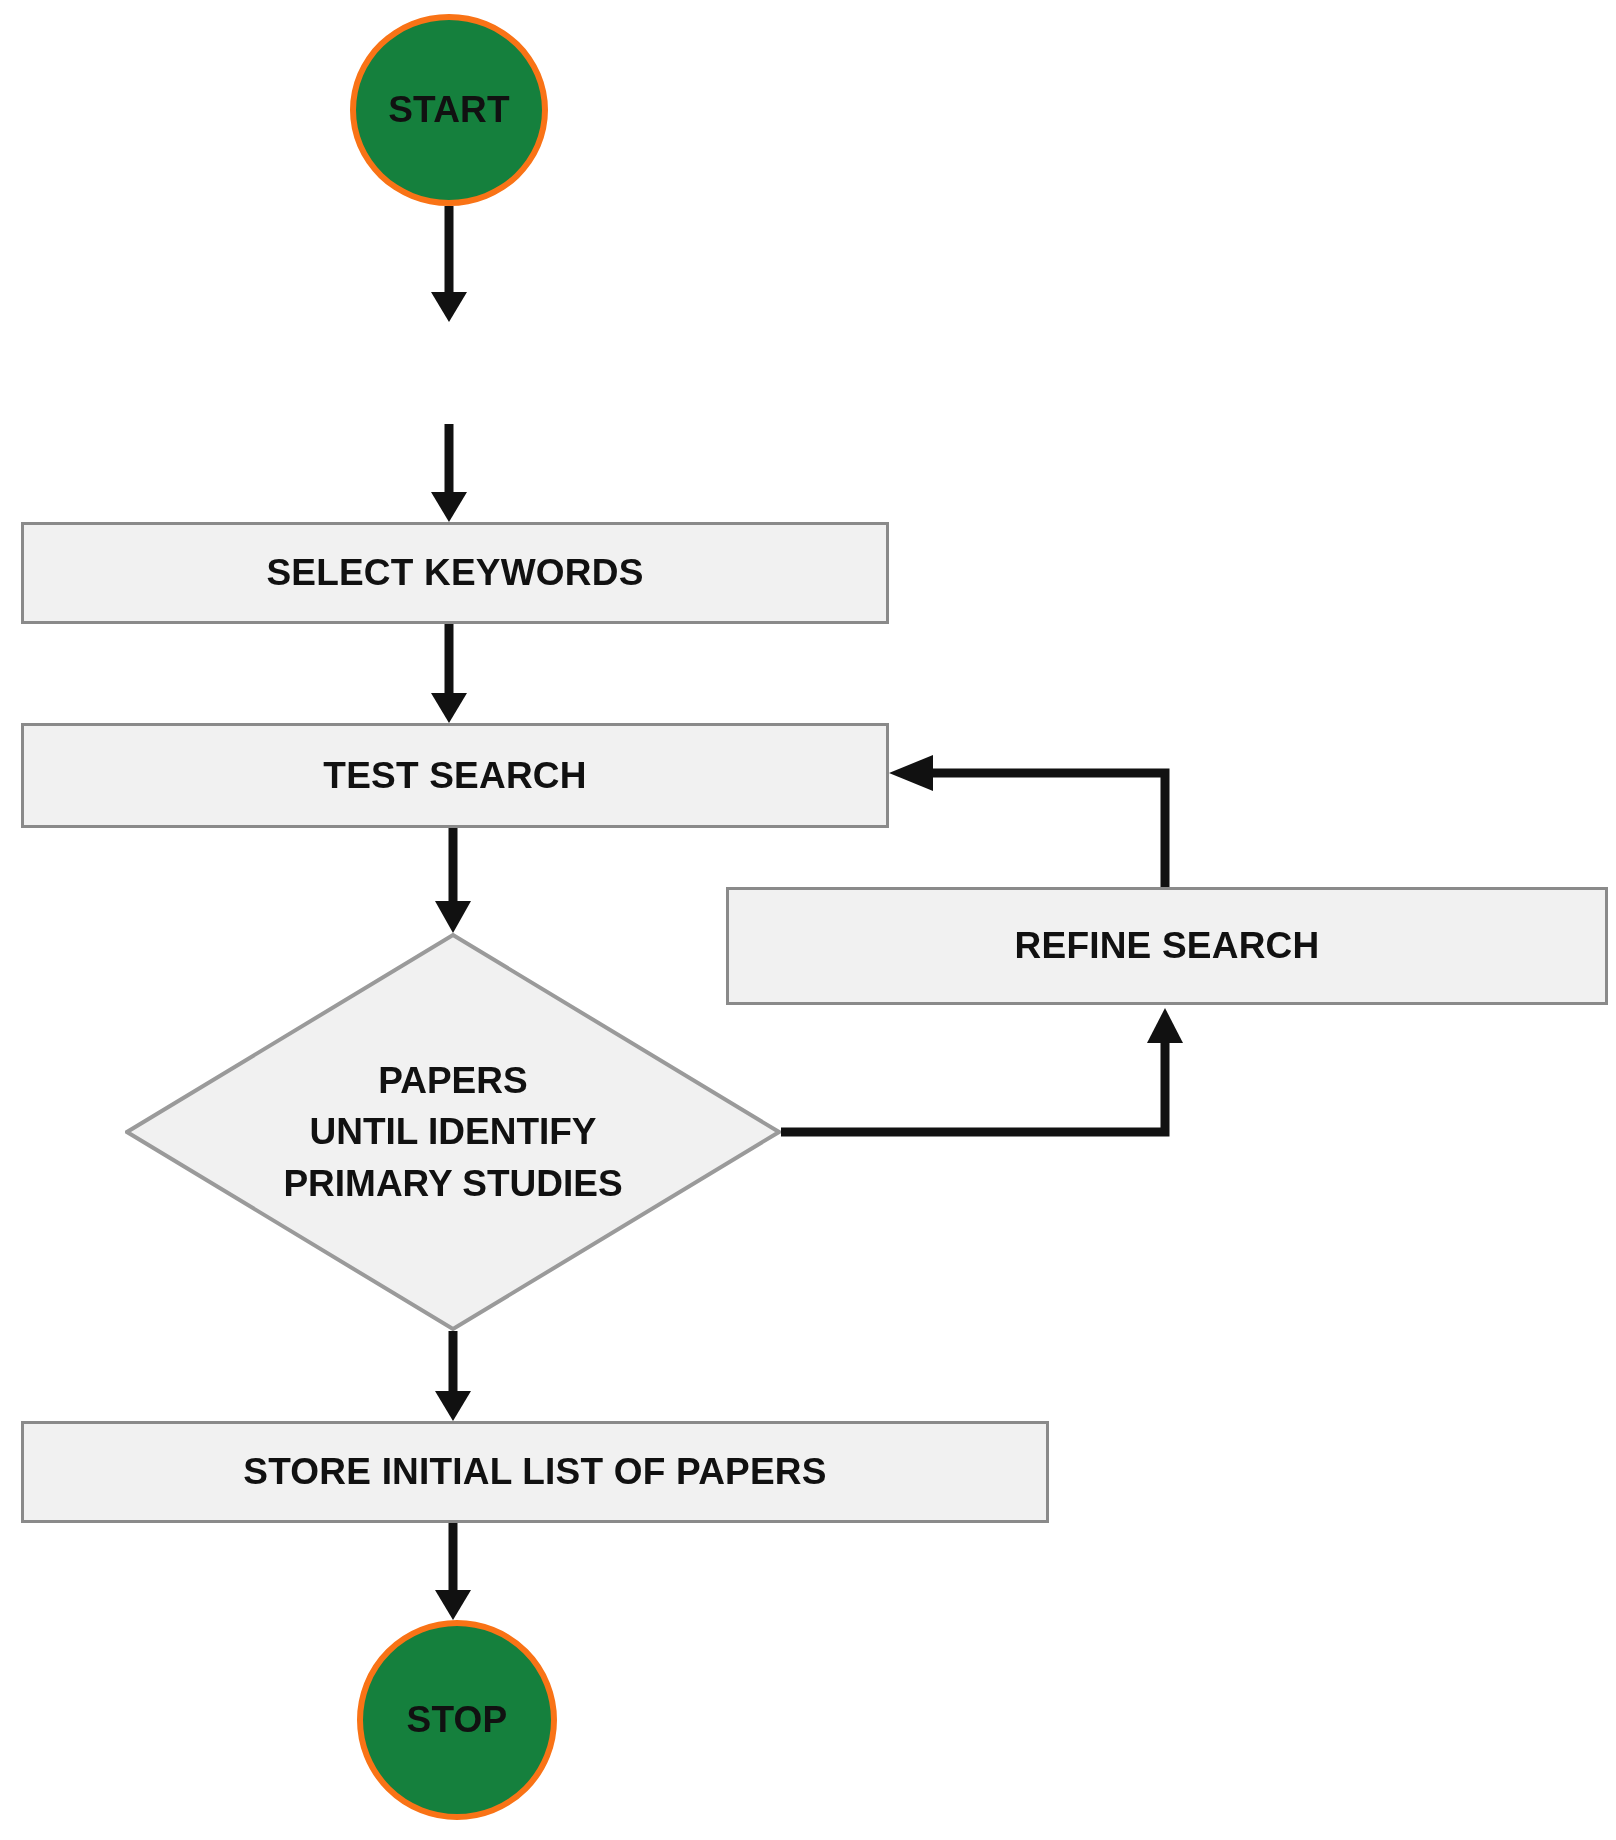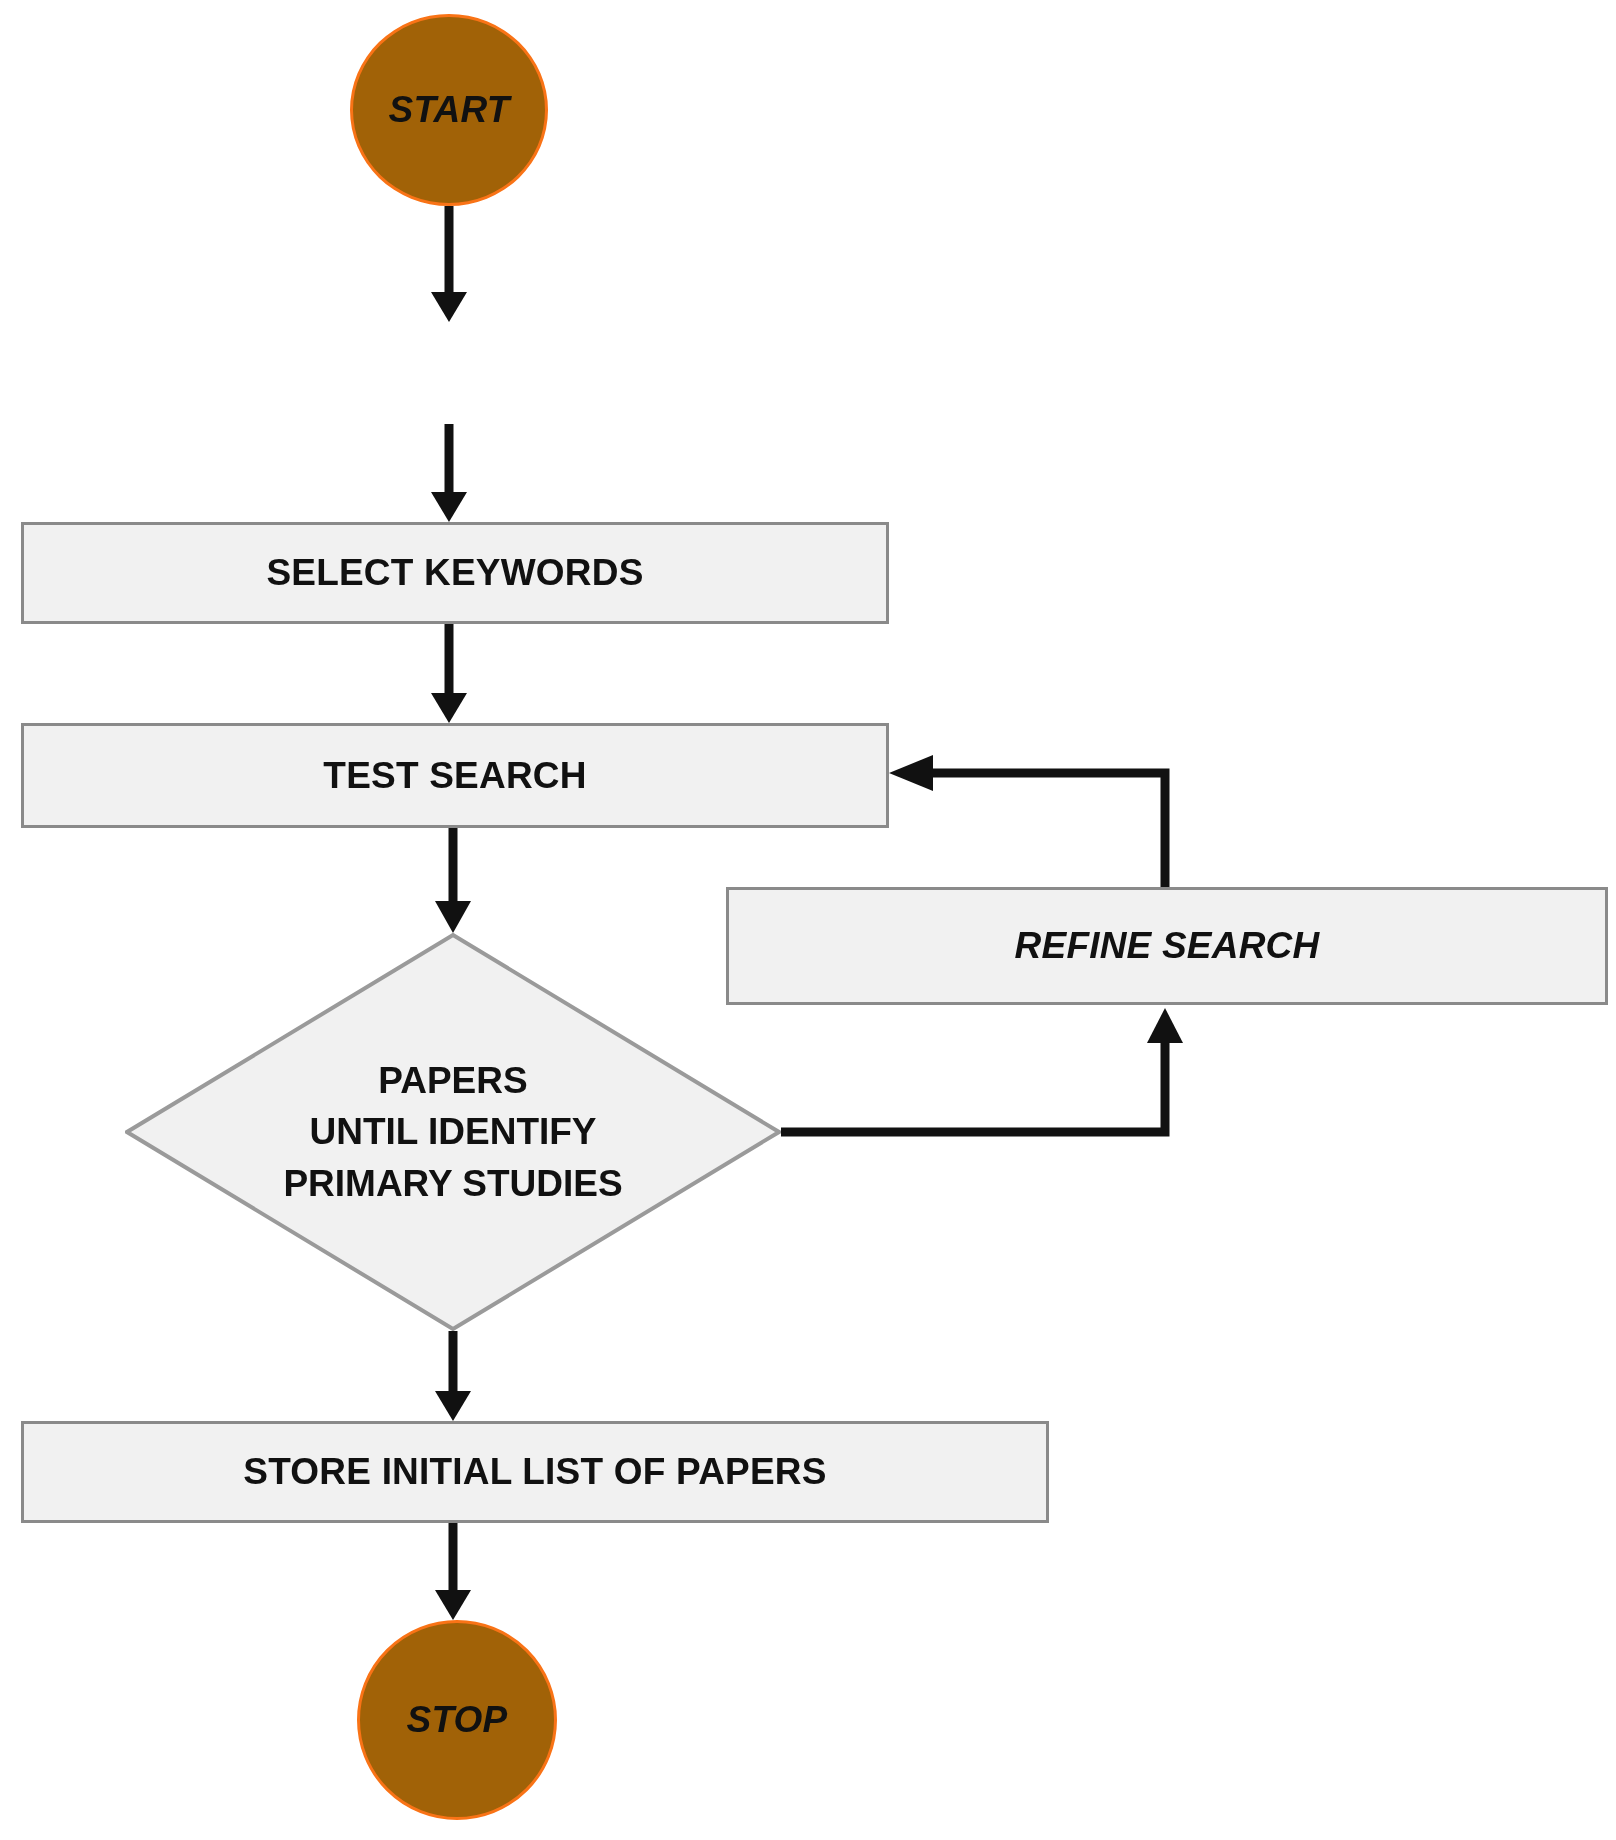--- a/index.html
+++ b/index.html
@@ -28,24 +28,23 @@
     color: #111111;
     font-weight: bold;
     letter-spacing: 0.2px;
     user-select: none;
   }
   .process {
     background: #f1f1f1;
     border: 3px solid #8a8a8a;
   }
   .terminator {
-    background: #a16207;
-    border: 3px solid #f97316;
+    background: #15803d;
+    border: 6px solid #f97316;
     border-radius: 50%;
-    font-style: italic;
   }
   .decision-wrap {
     position: absolute;
   }
   .decision-svg {
     position: absolute;
     left: 0;
     top: 0;
   }
   .decision-label {
@@ -136,21 +135,21 @@
 
 
   <div class="node process" style="left:21px; top:522px; width:868px; height:102px; font-size:37px;">
     <span class="lbl">SELECT KEYWORDS</span>
   </div>
 
   <div class="node process" style="left:21px; top:723px; width:868px; height:105px; font-size:37px;">
     <span class="lbl">TEST SEARCH</span>
   </div>
 
-  <div class="node process" style="left:726px; top:887px; width:882px; height:118px; font-size:37px;font-style:italic;">
+  <div class="node process" style="left:726px; top:887px; width:882px; height:118px; font-size:37px;">
     <span class="lbl">REFINE SEARCH</span>
   </div>
 
   <div class="decision-wrap" style="left:125px; top:933px; width:656px; height:398px;">
     <svg class="decision-svg" width="656" height="398" viewBox="0 0 656 398" xmlns="http://www.w3.org/2000/svg">
       <polygon points="328,2 654,199 328,396 2,199" fill="#f1f1f1" stroke="#9a9a9a" stroke-width="4"></polygon>
     </svg>
     <div class="decision-label" style="font-size:37px;">
       <span class="lbl">PAPERS</span>
       <span class="lbl">UNTIL IDENTIFY</span>

